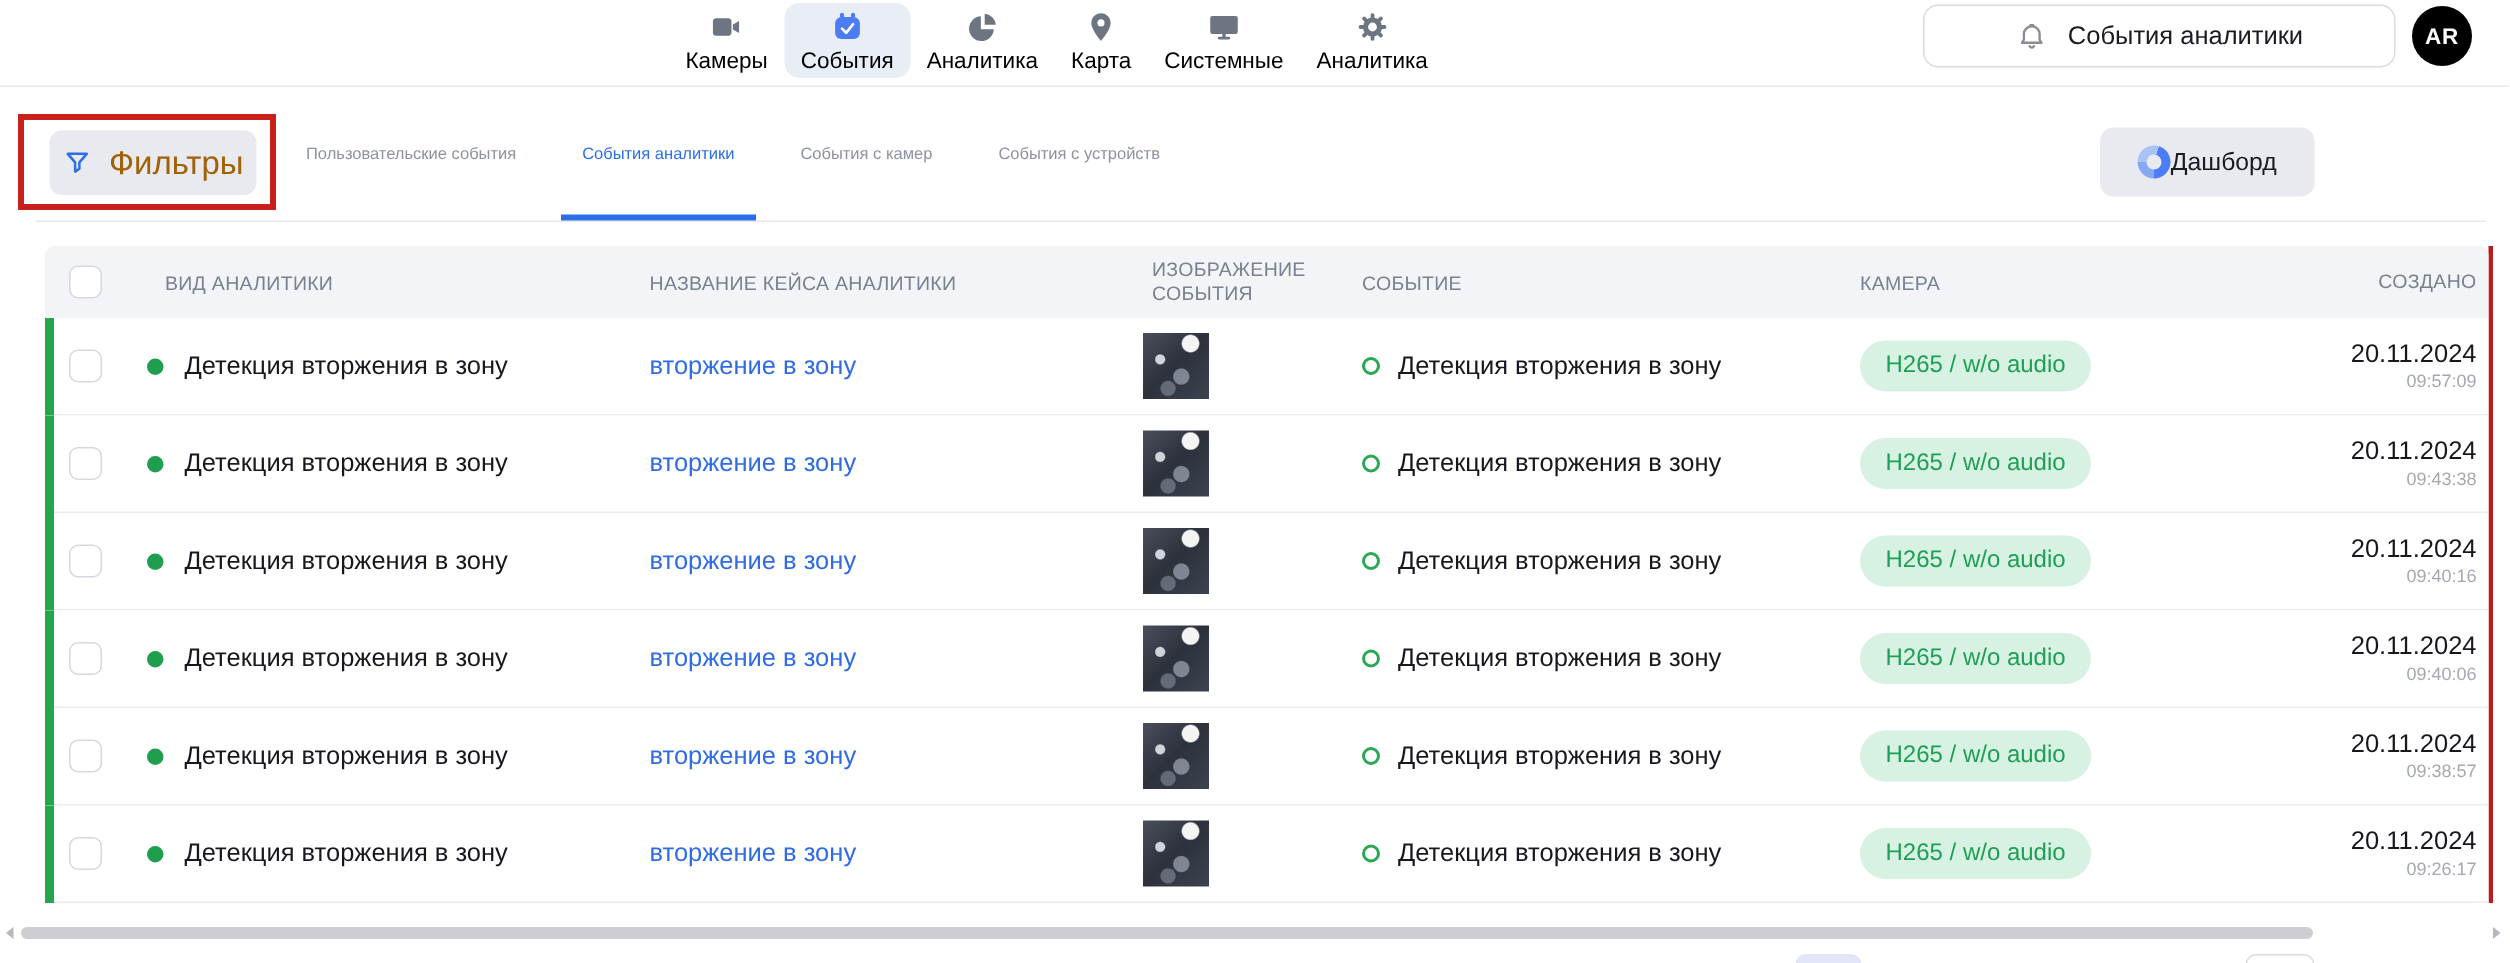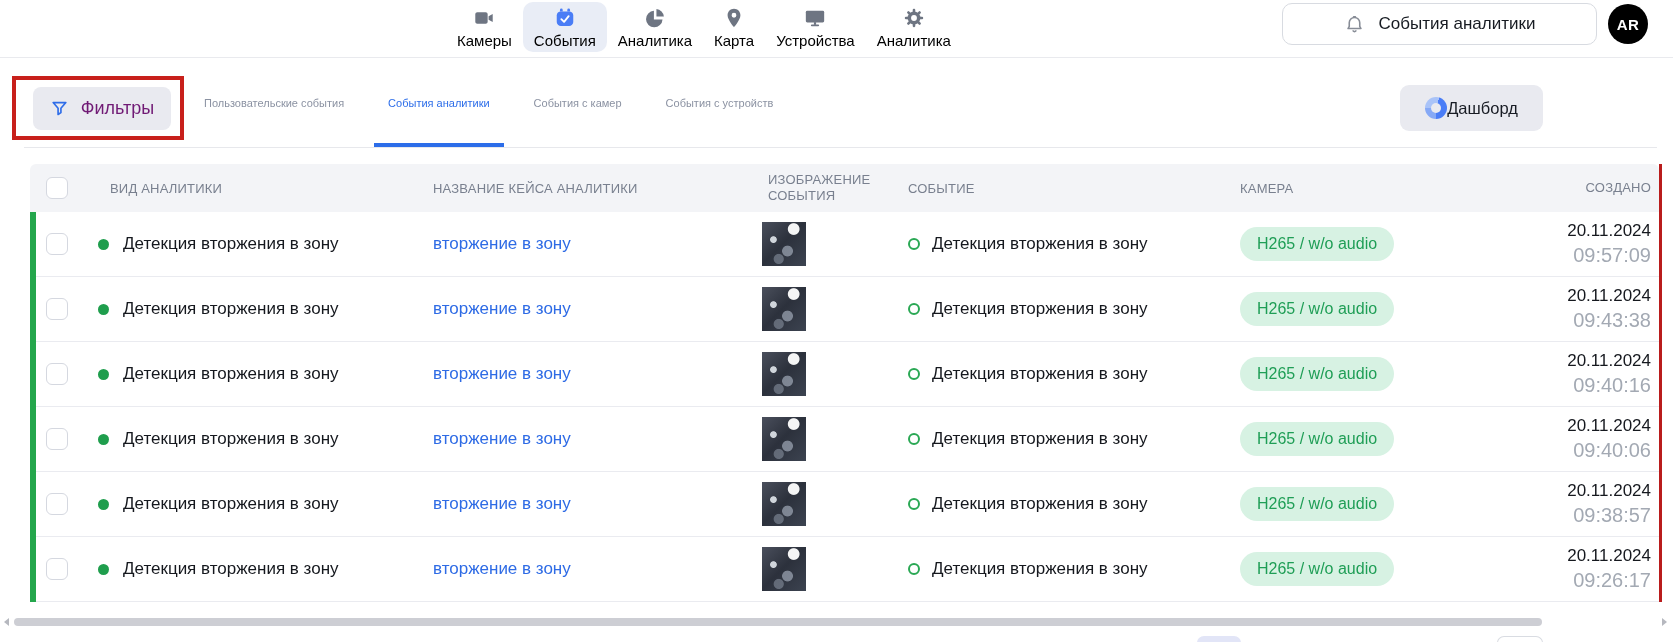--- a/index.html
+++ b/index.html
@@ -19,21 +19,21 @@
   .notif-btn { position:absolute; left:1282px; top:3px; width:315px; height:42px; background:#fff; border:1px solid #d8dbe1; border-radius:10px; display:flex; align-items:center; justify-content:center; gap:14px; cursor:pointer; }
   .notif-btn svg { width:21px; height:21px; }
   .notif-label { font-size:17px; color:#171b22; }
   .avatar { position:absolute; left:1608px; top:4px; width:40px; height:40px; border-radius:50%; background:#000000; color:#fff; font-size:15px; font-weight:bold; letter-spacing:.5px; display:flex; align-items:center; justify-content:center; cursor:pointer; }
   
   .toolbar { position:absolute; left:0; top:58px; width:1673px; height:90px; background:#fff; }
   .toolbar-line { position:absolute; left:24px; right:16px; bottom:0; height:1px; background:#e7e8ec; }
   .annotation-box { position:absolute; left:12px; top:76px; width:172px; height:64px; border:4px solid #c8201b; background:transparent; }
   .filters-btn { position:absolute; left:33px; top:87px; width:138px; height:43px; background:#e9eaf0; border-radius:8px; display:flex; align-items:center; justify-content:center; gap:12px; cursor:pointer; }
   .filters-btn svg { width:19px; height:19px; }
-  .filters-label { font-size:18px; color:#701a75; }
+  .filters-label { font-size:22px; color:#a16207; }
   .tabs { position:absolute; left:204px; top:58px; height:89px; display:flex; align-items:center; gap:44px; }
   .tab { position:relative; font-size:11px; color:#8b92a2; height:100%; display:flex; align-items:center; cursor:pointer; white-space:nowrap; }
   .tab.active { color:#2c6de9; }
   .tab.active::after { content:""; position:absolute; left:-14px; right:-14px; bottom:0; height:4px; background:#2c6de9; }
   .dash-btn { position:absolute; left:1400px; top:85px; width:143px; height:46px; background:#e9eaf0; border-radius:9px; display:flex; align-items:center; justify-content:center; cursor:pointer; }
   .donut { position:relative; width:22px; height:22px; border-radius:50%; background:conic-gradient(from -90deg, #a9c3f8 0 30%, #4a7df7 30% 75%, #86a9f6 75% 100%); }
   .donut::after { content:""; position:absolute; left:6px; top:6px; width:10px; height:10px; border-radius:50%; background:#e9eaf0; }
   .dash-label { font-size:16.5px; color:#181c24; }
   
   .grid { position:absolute; left:30px; top:164px; width:1632px; border-right:3px solid #b91c1c; }
@@ -64,21 +64,21 @@
       radial-gradient(circle at 38% 84%, rgba(150,160,175,.5) 0 10%, rgba(255,255,255,0) 12%),
       linear-gradient(135deg, #4a4f5c 0%, #2c313c 48%, #3c4350 100%);
   }
   .c-event { display:flex; align-items:center; padding-left:48px; }
   .ring { width:12px; height:12px; border:2.5px solid #2aa854; border-radius:50%; margin-right:12px; flex:0 0 auto; }
   .event-label { font-size:17px; color:#15181e; white-space:nowrap; }
   .c-camera { padding-left:30px; }
   .badge { display:inline-flex; align-items:center; height:34px; padding:0 17px; background:#d7f2e3; border-radius:17px; color:#1f9e56; font-size:16px; cursor:pointer; white-space:nowrap; }
   .c-created { text-align:right; padding-right:8px; line-height:1.3; }
   .date { display:block; font-size:17px; color:#15181e; }
-  .time { display:block; font-size:20px; color:#a3a9b3; }
+  .time { display:block; font-size:12px; color:#a3a9b3; }
   
   .hscroll { position:absolute; left:0; top:616px; width:1673px; height:12px; }
   .hscroll-thumb { position:absolute; left:14px; top:2px; width:1528px; height:8px; background:#cdced4; border-radius:4px; cursor:pointer; }
   .hs-arrow { position:absolute; top:2px; width:0; height:0; border-top:4px solid transparent; border-bottom:4px solid transparent; }
   .hs-left { left:4px; border-right:5px solid #b6b8bf; }
   .hs-right { left:1662px; border-left:5px solid #b6b8bf; }
   .pg-stub-1 { position:absolute; left:1197px; top:636px; width:44px; height:8px; background:#e2e5f7; border-radius:7px 7px 0 0; cursor:pointer; }
   .pg-stub-2 { position:absolute; left:1497px; top:636px; width:46px; height:8px; background:#fff; border:1px solid #d9dce2; border-bottom:none; border-radius:7px 7px 0 0; cursor:pointer; }
 </style>
 </head>
@@ -127,21 +127,21 @@
     </div>
 
     <div class="nav-item">
       <span class="nav-icon">
         <svg viewBox="0 0 24 24">
             <rect x="2" y="4" width="20" height="13" rx="1.6"></rect>
             <rect x="10.8" y="16.5" width="2.4" height="3"></rect>
             <rect x="7.5" y="19" width="9" height="2" rx="1"></rect>
           </svg>
       </span>
-      <span class="nav-label">Устройства</span>
+      <span class="nav-label">Системные</span>
     </div>
 
     <div class="nav-item">
       <span class="nav-icon">
         <svg viewBox="0 0 24 24">
           <g fill="#6e7582">
             <circle cx="12" cy="12" r="7"></circle>
             <rect x="10.6" y="2" width="2.8" height="5" rx="1.2"></rect>
             <rect x="10.6" y="17" width="2.8" height="5" rx="1.2"></rect>
             <rect x="10.6" y="2" width="2.8" height="5" rx="1.2" transform="rotate(45 12 12)"></rect>

